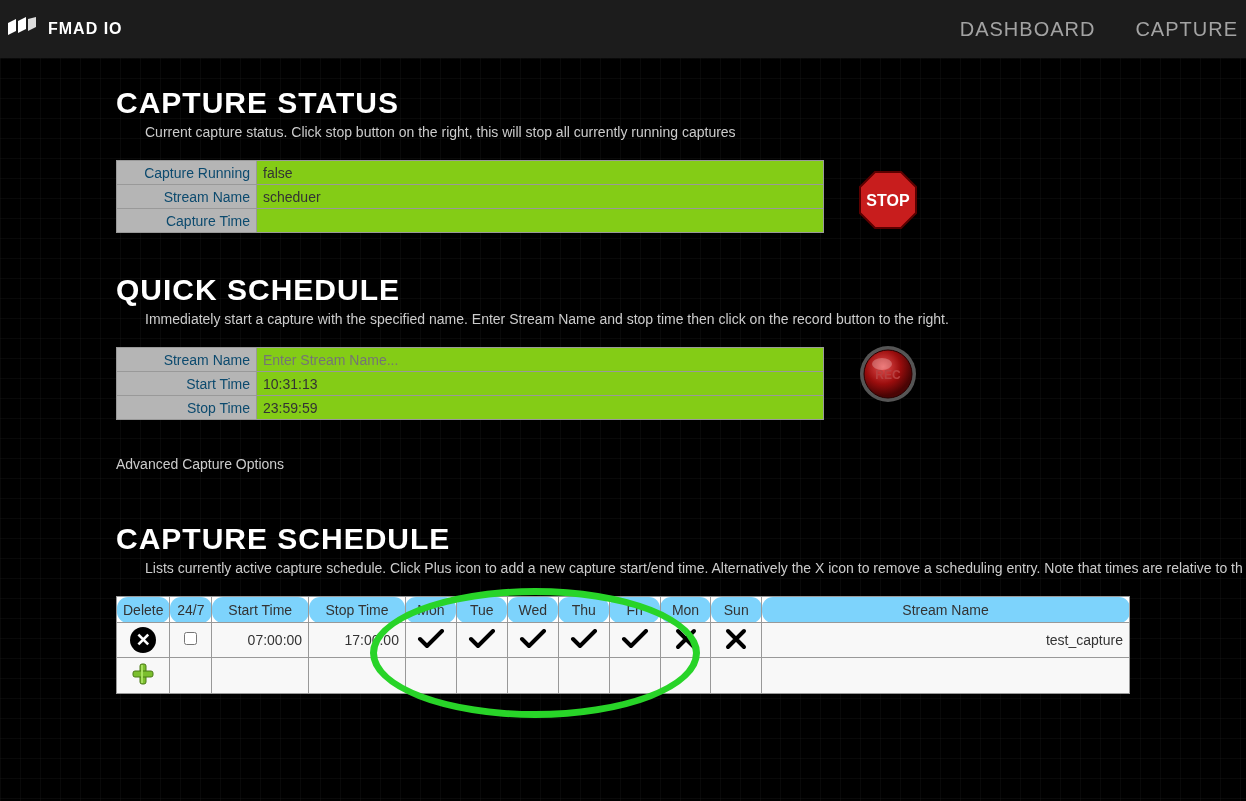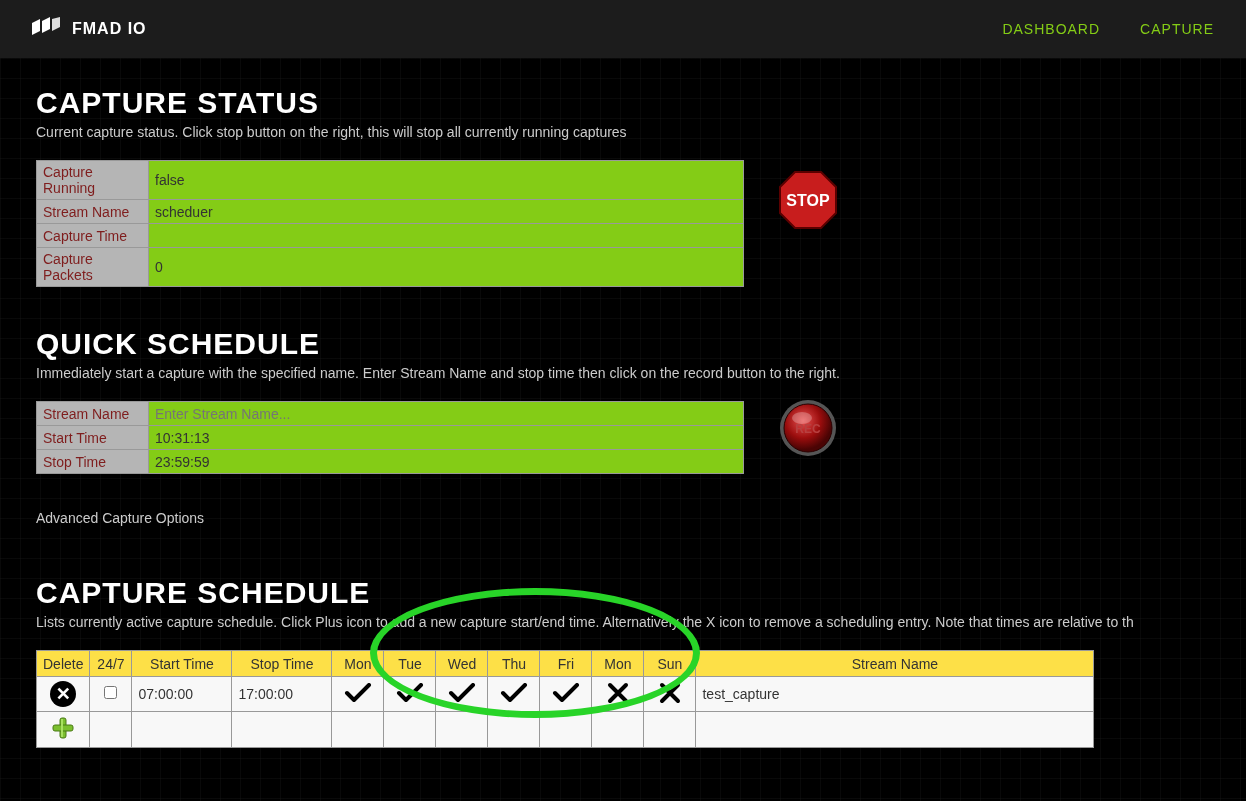--- a/index.html
+++ b/index.html
@@ -11,88 +11,90 @@
     width: 1246px;
     height: 801px;
     overflow: hidden;
     position: relative;
   }
   .header {
     background: #1c1c1c;
     height: 58px;
     display: flex;
     align-items: center;
-    padding: 0 32px;
+    padding: 0 8px;
   }
   .logo {
     display: flex;
     align-items: center;
     gap: 8px;
     color: #fff;
     font-weight: bold;
     font-size: 16px;
     letter-spacing: 1px;
   }
   .logo-icon {
     display: inline-block;
   }
   .nav {
     margin-left: auto;
     display: flex;
     gap: 40px;
   }
   .nav-item {
-    color: #84cc16;
+    color: #a3a3a3;
     cursor: pointer;
-    font-size: 14px;
+    font-size: 20px;
     letter-spacing: 1px;
   }
   .content {
-    padding: 20px 36px;
+    padding: 20px 116px;
     background-image:
       linear-gradient(rgba(30,30,30,0.3) 1px, transparent 1px),
       linear-gradient(90deg, rgba(30,30,30,0.3) 1px, transparent 1px);
     background-size: 20px 20px;
     height: calc(100% - 58px);
     position: relative;
   }
   h1 {
     color: #fff;
     font-size: 30px;
     font-weight: bold;
     letter-spacing: 1px;
     margin-top: 8px;
     margin-bottom: 4px;
   }
   .desc {
     color: #ccc;
     font-size: 14px;
     margin-bottom: 20px;
+    margin-left: 29px;
   }
   .section {
     position: relative;
     margin-bottom: 40px;
   }
   table.kv {
     border-collapse: collapse;
     width: 708px;
     background: #fff;
   }
   table.kv td {
     border: 1px solid #999;
     padding: 3px 6px;
     font-size: 14px;
     color: #333;
     background: #84cc16;
     height: 24px;
   }
   table.kv td:first-child {
     background: #b5b5b5;
-    color: #7f1d1d;
-    width: 112px;
+    color: #0c4a6e;
+    width: 140px;
+    text-align: right;
   }
   table.kv td input {
     border: none;
     background: transparent;
     width: 100%;
     font-size: 14px;
     padding: 0;
     color: #333;
   }
   .stop-btn {
@@ -119,24 +121,25 @@
   table.sched th, table.sched td {
     border: 1px solid #999;
     padding: 4px 6px;
     font-size: 14px;
     color: #333;
     text-align: center;
     background: #f8f8f8;
     height: 26px;
   }
   table.sched th {
-    background: #fde047;
+    background: #7dd3fc;
     font-weight: normal;
-  }
-  table.sched td.left { text-align: left; }
+    border-radius: 11px;
+  }
+  table.sched td.left { text-align: right; }
   .col-del  { width: 52px; }
   .col-247  { width: 42px; }
   .col-time { width: 100px; }
   .col-day  { width: 52px; }
   .col-name { width: 398px; }
 
   .circle-x {
     display: inline-flex;
     width: 26px; height: 26px;
     border-radius: 50%;
@@ -201,24 +204,20 @@
             <td>Capture Running</td>
             <td>false</td>
           </tr>
       <tr>
             <td>Stream Name</td>
             <td>scheduer</td>
           </tr>
       <tr>
             <td>Capture Time</td>
             <td></td>
-          </tr>
-      <tr>
-            <td>Capture Packets</td>
-            <td>0</td>
           </tr>
     </tbody>
       </table>
     <div class="stop-btn">
       <svg width="64" height="64" viewBox="0 0 64 64">
         <polygon points="19,4 45,4 60,19 60,45 45,60 19,60 4,45 4,19" fill="#c81d1d" stroke="#5a0000" stroke-width="2"></polygon>
         <text x="32" y="38" text-anchor="middle" fill="#fff" font-family="Arial" font-size="16" font-weight="bold">STOP</text>
       </svg>
     </div>
   </div>

